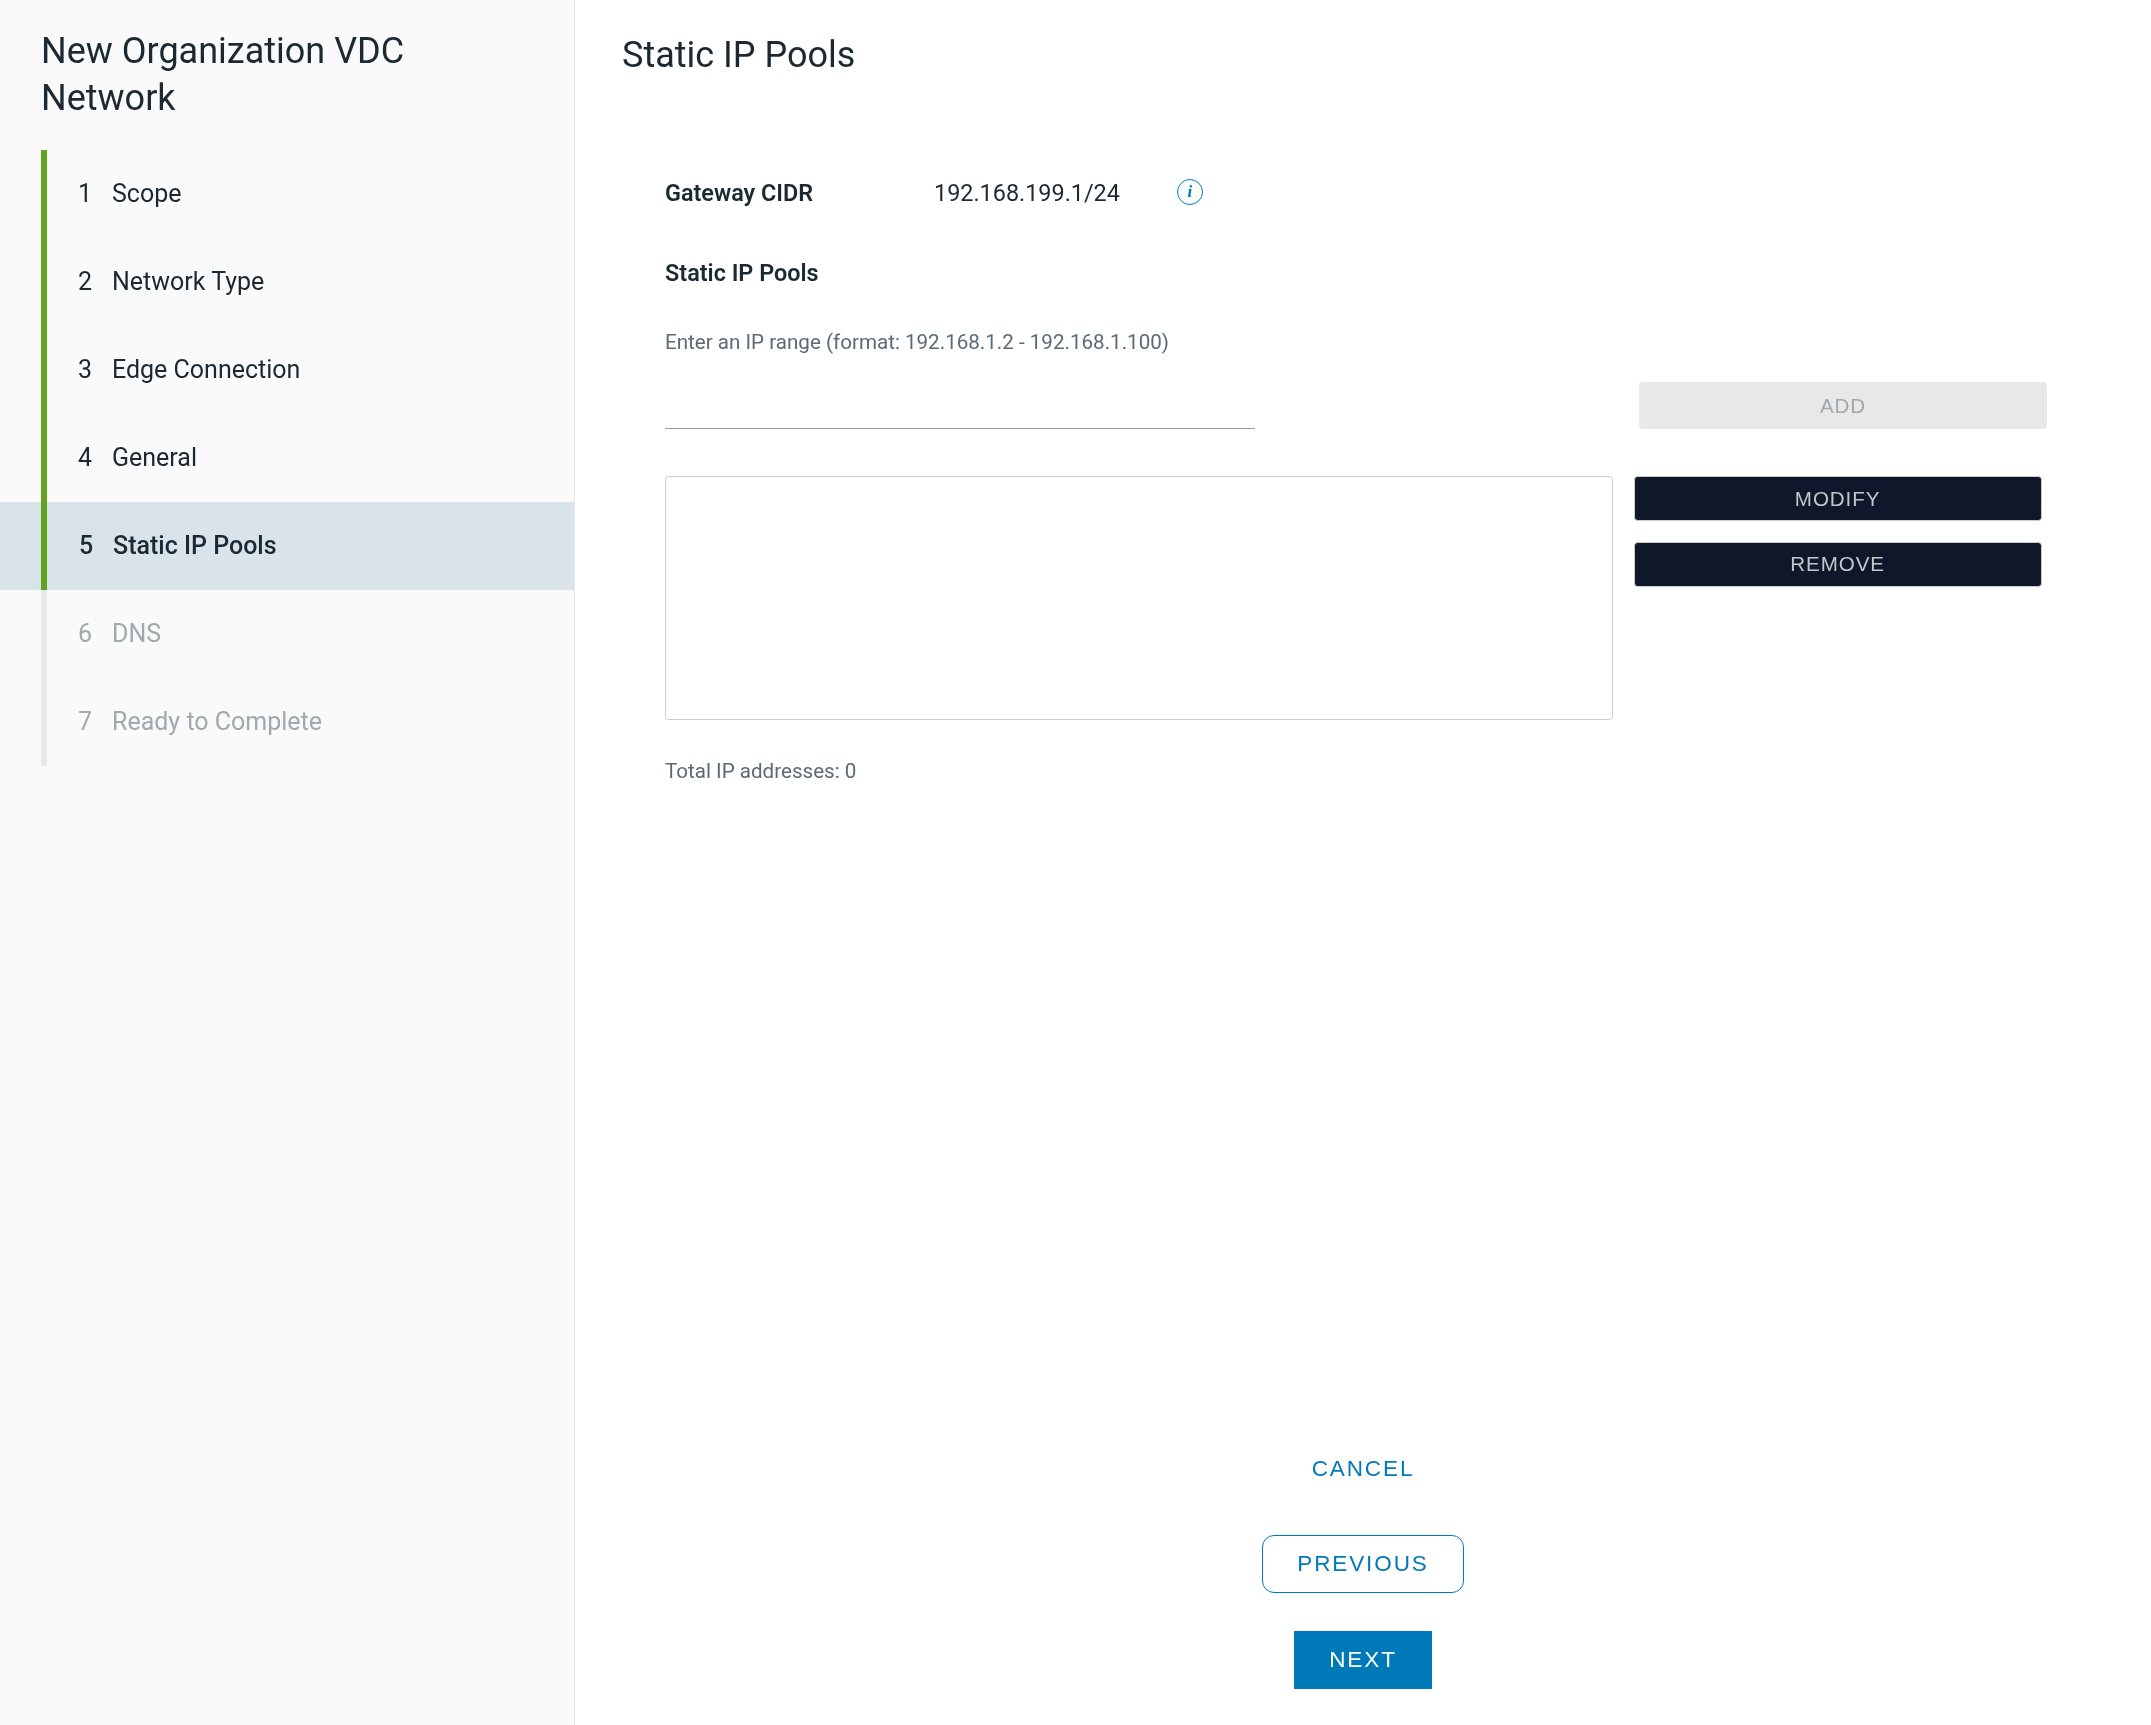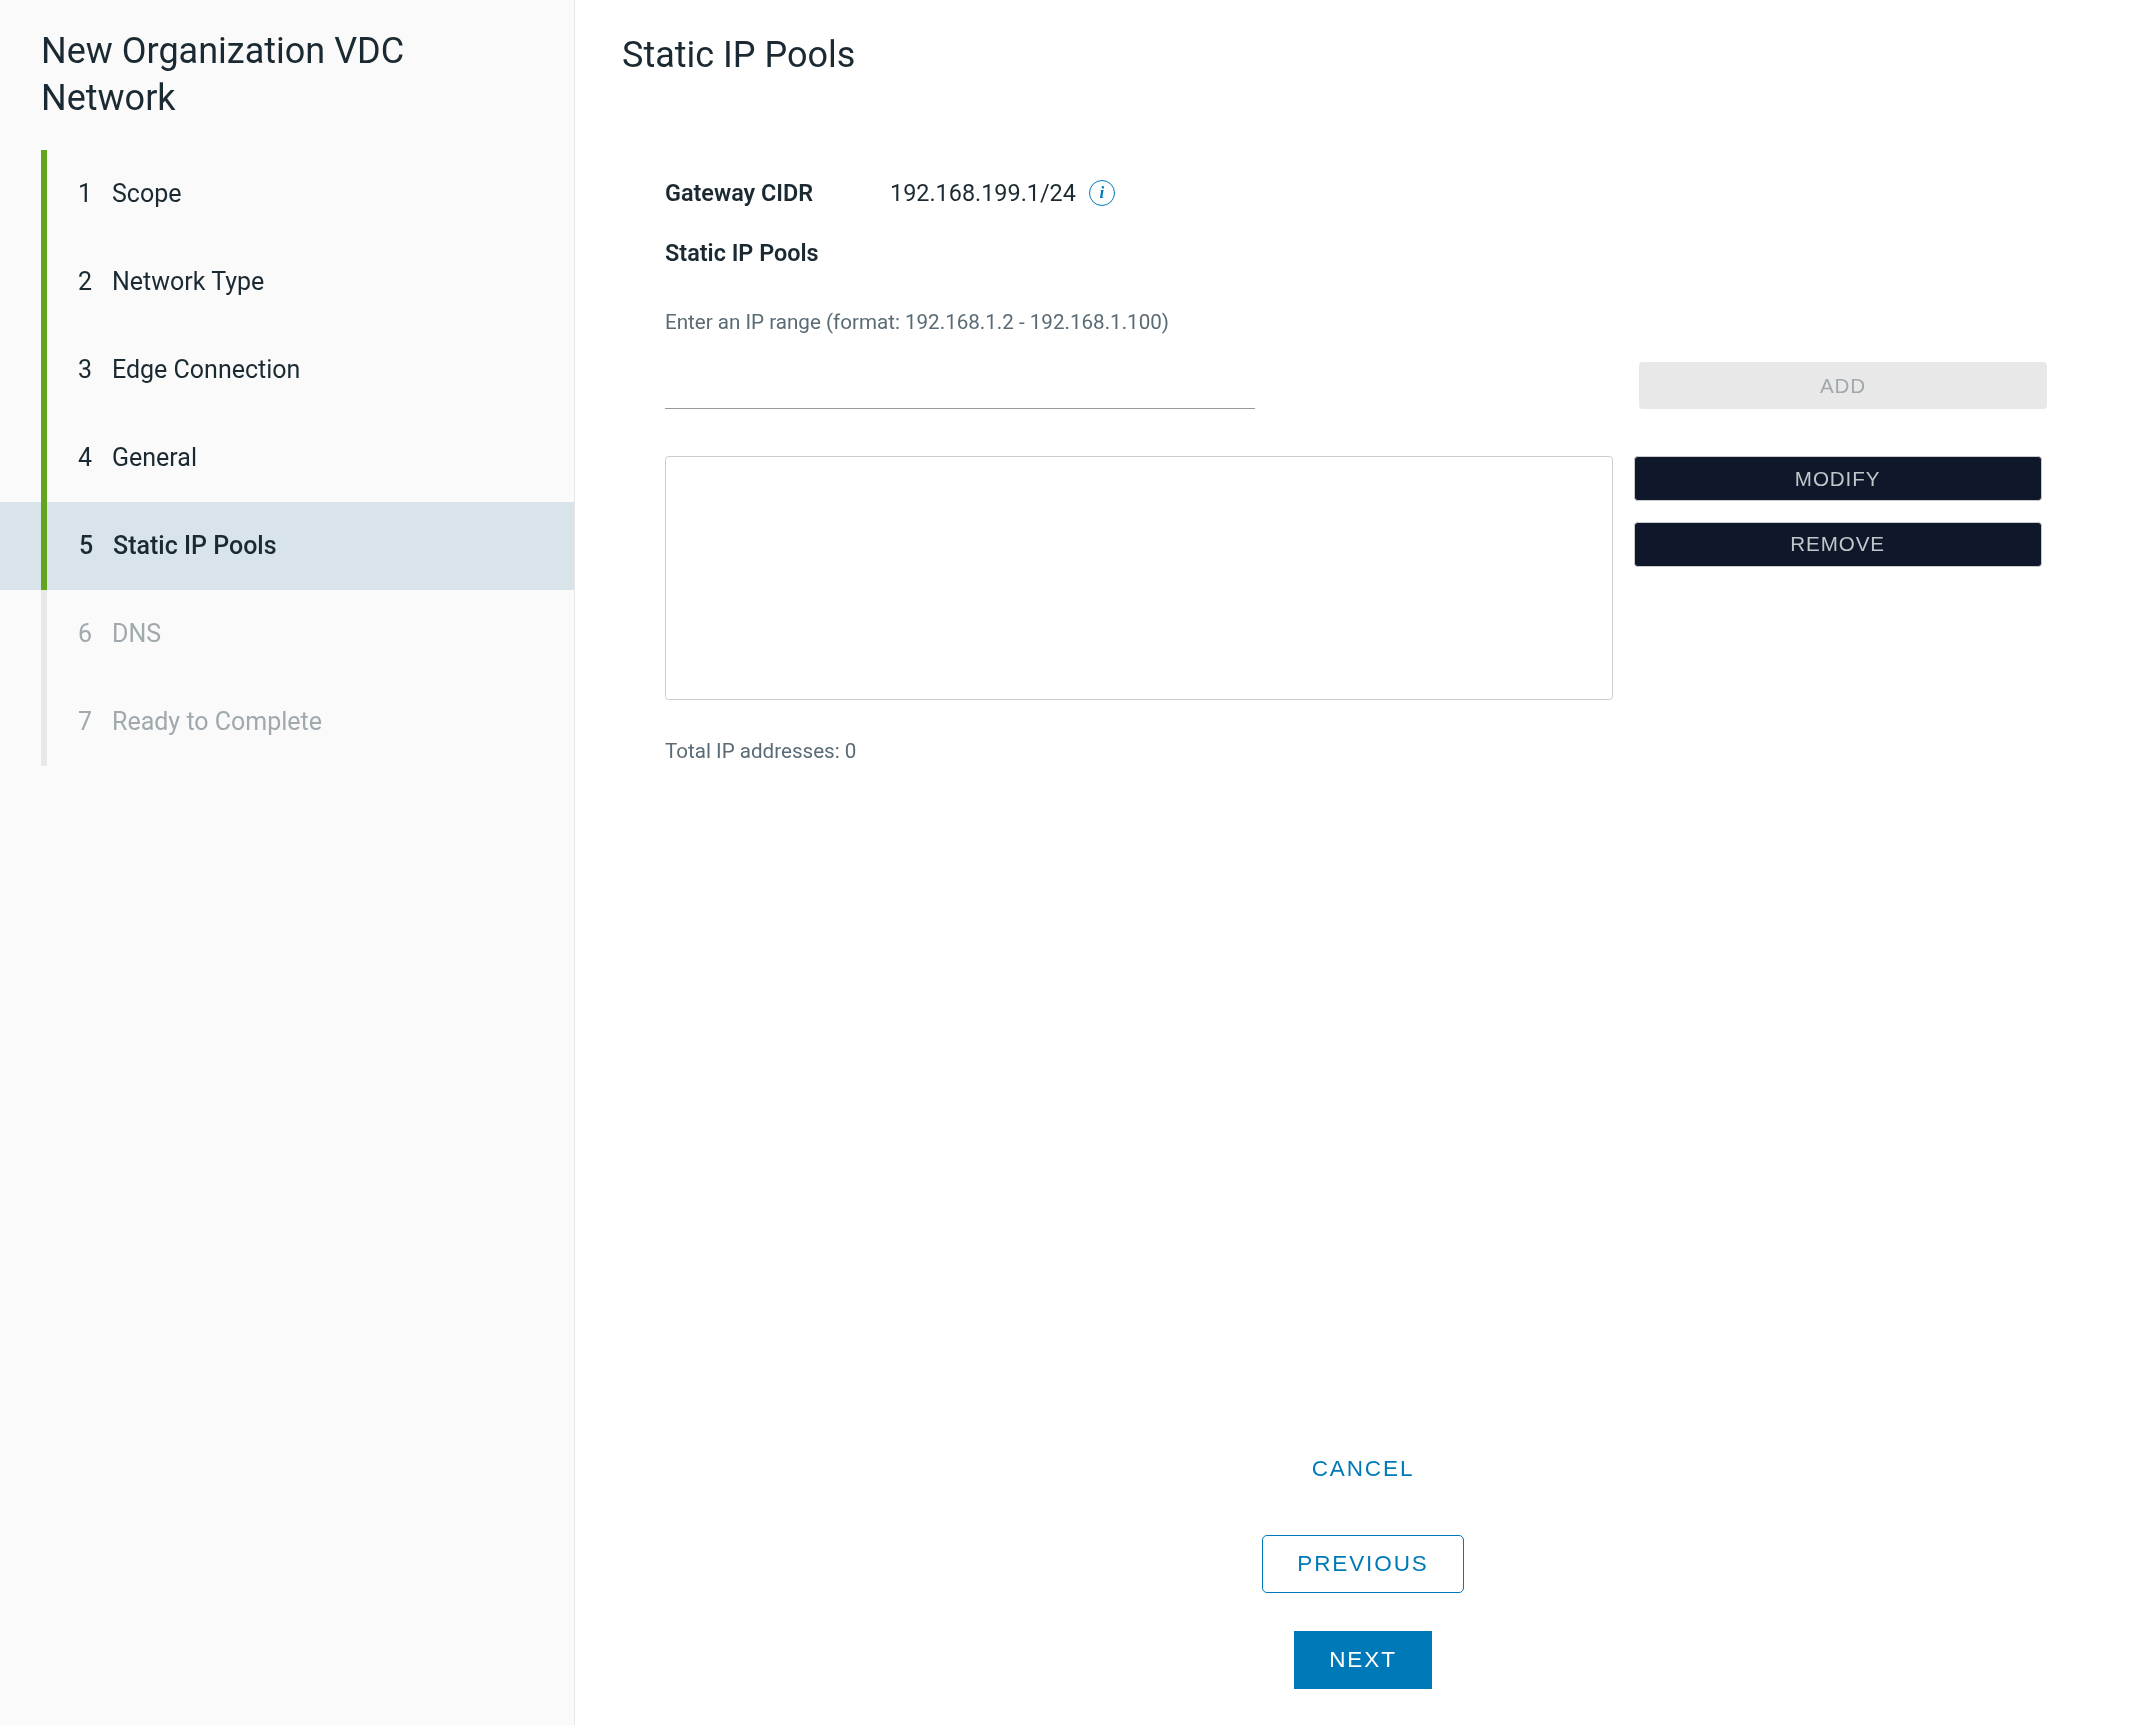--- a/index.html
+++ b/index.html
@@ -104,22 +104,23 @@
       font-weight: 400;
       color: #1b2a32;
       margin-bottom: 103px;
     }
     .content {
       padding-left: 43px;
       flex: 1;
     }
     .field-row {
       display: flex;
-      align-items: center;
-      margin-bottom: 32px;
+      align-items: flex-start;
+      margin-bottom: 52px;
+      gap: 44px;
     }
     .field-label {
       width: 225px;
       font-size: 23.4px;
       font-weight: 600;
       color: #1b2a32;
     }
     .field-value {
       font-size: 23.4px;
       color: #1b2a32;
@@ -233,21 +234,21 @@
       cursor: pointer;
     }
     .btn-previous {
       background: #ffffff;
       border: 0.9px solid #0079b8;
       color: #0079b8;
       font-size: 22.5px;
       font-weight: 500;
       letter-spacing: 1.9px;
       padding: 15px 34px;
-      border-radius: 5px;
+      border-radius: 12px;
       cursor: pointer;
     }
     .btn-next {
       background: #0079b8;
       border: 0.9px solid #0079b8;
       color: #ffffff;
       font-size: 22.5px;
       font-weight: 500;
       letter-spacing: 1.9px;
       padding: 15px 34px;

